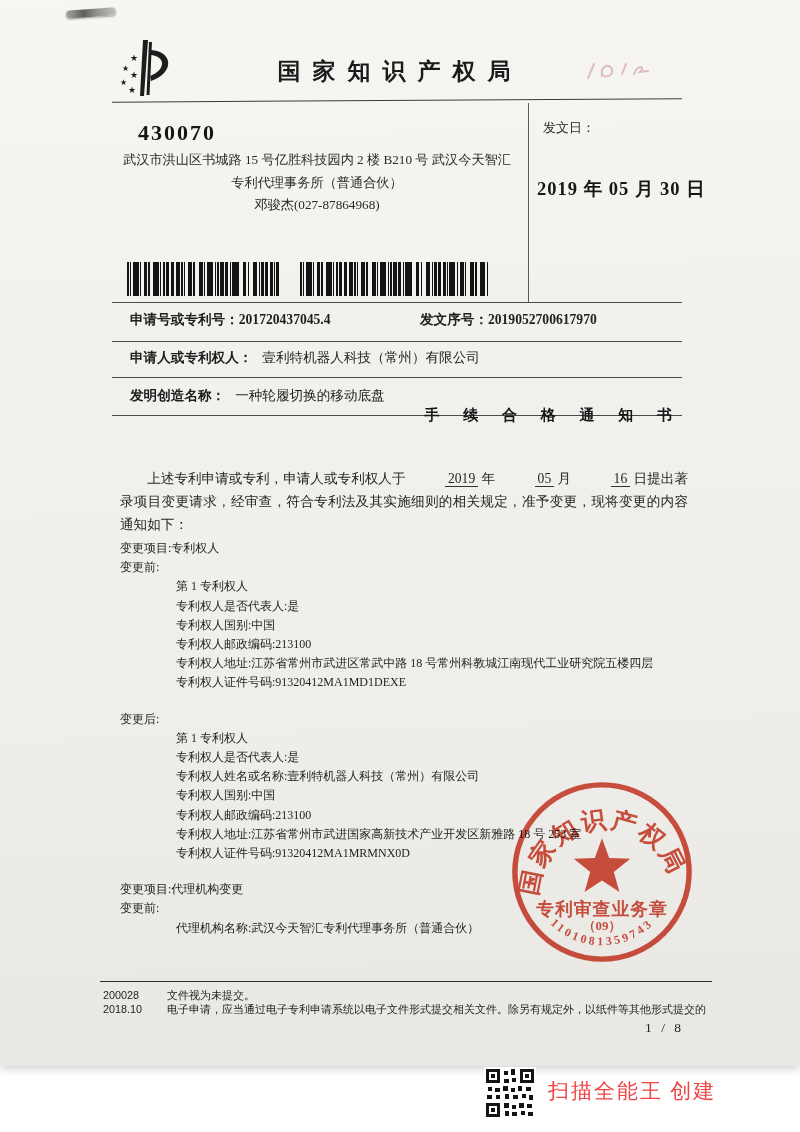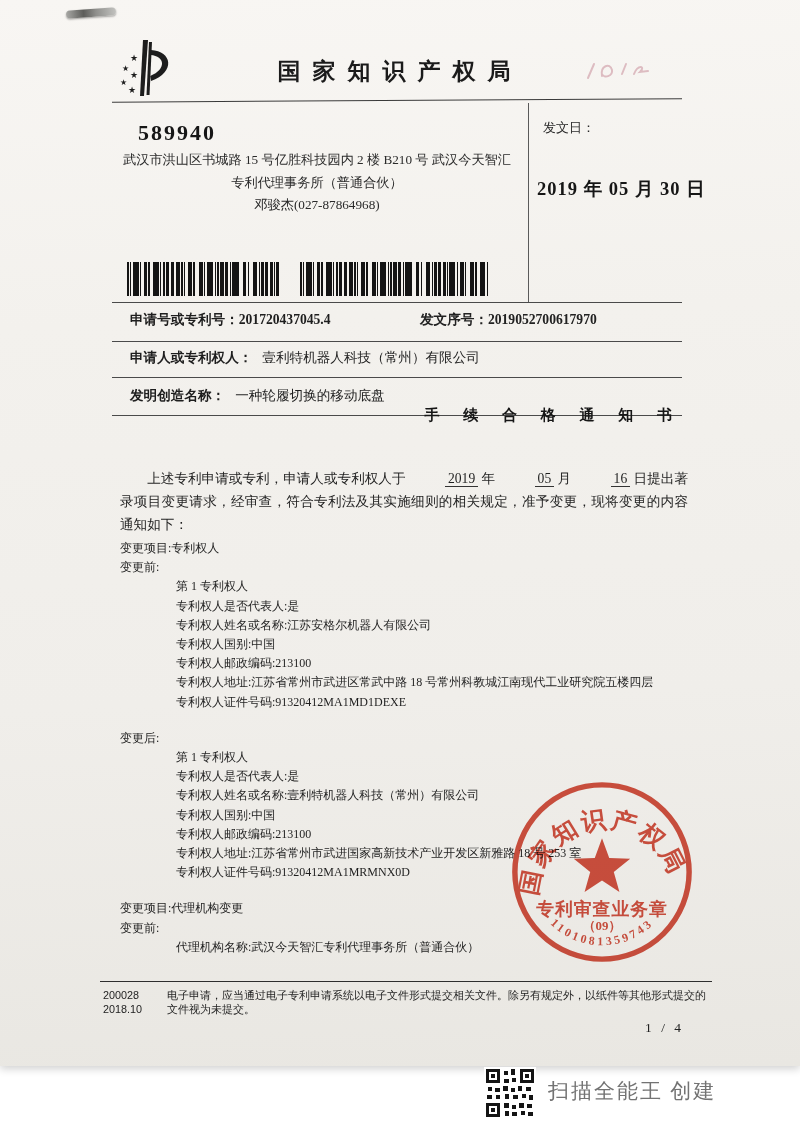--- a/index.html
+++ b/index.html
@@ -56,21 +56,21 @@
   .changes{position:absolute;left:120px;top:539px;width:575px;font-size:12px;color:#1f1f1f;}
   .changes .line{line-height:19.2px;white-space:nowrap;}
   .changes .ind-1{padding-left:56px;}
   .changes .sp{margin-top:17px;}
   .seal{position:absolute;left:503px;top:773px;width:198px;height:198px;opacity:.88;mix-blend-mode:multiply;}
   .foot-rule{position:absolute;left:100px;top:981px;width:612px;border-top:1.6px solid #2e2e2e;}
   .form-codes{position:absolute;left:103px;top:989px;font-size:10.8px;line-height:13.6px;color:#222;font-family:"Liberation Sans","DejaVu Sans",sans-serif;}
   .foot-text{position:absolute;left:167px;top:989px;width:545px;font-size:11px;line-height:13.6px;color:#1f1f1f;white-space:nowrap;}
   .page-no{position:absolute;left:645px;top:1020px;font-size:13.5px;letter-spacing:3px;color:#222;}
   .qr{position:absolute;left:484px;top:1067px;width:52px;height:52px;}
-  .wm-text{position:absolute;left:548px;top:1077px;font-size:21px;color:#737373;letter-spacing:2px;white-space:nowrap;font-family:"Liberation Serif","DejaVu Serif",serif;}
+  .wm-text{position:absolute;left:548px;top:1077px;font-size:21px;color:#ef4444;letter-spacing:2px;white-space:nowrap;font-family:"Liberation Serif","DejaVu Serif",serif;}
 </style>
 </head>
 <body>
 
 <div class="paper">
 
   <div class="staple"></div>
 
   <svg class="logo" viewBox="0 0 70 66">
     <g fill="#1d1d1d">
@@ -91,21 +91,21 @@
     <path d="M8,26 L14,12 M22,24 C20,14 30,10 32,18 C33,24 24,27 22,22 M42,22 L46,12 M54,22 C58,12 66,14 60,20 L68,19" stroke="#c98f9b" stroke-width="2" fill="none" stroke-linecap="round"></path>
   </svg>
 
   <div class="rule-top"></div>
   <div class="vline"></div>
   <div class="hline" style="top:302px"></div>
   <div class="hline" style="top:341px"></div>
   <div class="hline" style="top:377px"></div>
   <div class="hline" style="top:415px"></div>
 
-  <div class="postal">589940</div>
+  <div class="postal">430070</div>
   <div class="addr addr1">武汉市洪山区书城路 15 号亿胜科技园内 2 楼 B210 号 武汉今天智汇</div>
   <div class="addr addr2">专利代理事务所（普通合伙）</div>
   <div class="addr addr3">邓骏杰(027-87864968)</div>
 
   <div class="date-label">发文日：</div>
   <div class="date-value">2019 年 05 月 30 日</div>
 
   <div class="barcode bc1"></div>
   <div class="barcode bc2"></div>
 
@@ -133,21 +133,20 @@
     <span class="u">16</span>
     <span>日提出著录项目变更请求，经审查，符合专利法及其实施细则的相关规定，准予变更，现将变更的内容通知如下：</span>
   </div>
 
   <div class="changes">
 
   <div class="line">变更项目:专利权人</div>
       <div class="line">变更前:</div>
       <div class="line ind-1">第 1 专利权人</div>
       <div class="line ind-1">专利权人是否代表人:是</div>
-      <div class="line ind-1">专利权人姓名或名称:江苏安格尔机器人有限公司</div>
       <div class="line ind-1">专利权人国别:中国</div>
       <div class="line ind-1">专利权人邮政编码:213100</div>
       <div class="line ind-1">专利权人地址:江苏省常州市武进区常武中路 18 号常州科教城江南现代工业研究院五楼四层</div>
       <div class="line ind-1">专利权人证件号码:91320412MA1MD1DEXE</div>
       <div class="line sp">变更后:</div>
       <div class="line ind-1">第 1 专利权人</div>
       <div class="line ind-1">专利权人是否代表人:是</div>
       <div class="line ind-1">专利权人姓名或名称:壹利特机器人科技（常州）有限公司</div>
       <div class="line ind-1">专利权人国别:中国</div>
       <div class="line ind-1">专利权人邮政编码:213100</div>
@@ -176,24 +175,24 @@
       <textPath href="#arcBot" startOffset="50%" text-anchor="middle">1101081359743</textPath>
     </text>
   </svg>
 
   <div class="foot-rule"></div>
   <div class="form-codes">
     <div>200028</div>
     <div>2018.10</div>
   </div>
   <div class="foot-text">
+    <div>文件视为未提交。</div>
     <div>电子申请，应当通过电子专利申请系统以电子文件形式提交相关文件。除另有规定外，以纸件等其他形式提交的</div>
-    <div>文件视为未提交。</div>
-  </div>
-  <div class="page-no">1 / 4</div>
+  </div>
+  <div class="page-no">1 / 8</div>
 
 </div>
 
 <svg class="qr" viewBox="0 0 52 52">
   <rect width="52" height="52" fill="#fff"></rect>
   <g fill="#141414">
     <rect x="2" y="2" width="14" height="14"></rect>
       <rect x="36" y="2" width="14" height="14"></rect>
       <rect x="2" y="36" width="14" height="14"></rect>
     <rect x="20" y="4" width="4" height="4"></rect>

